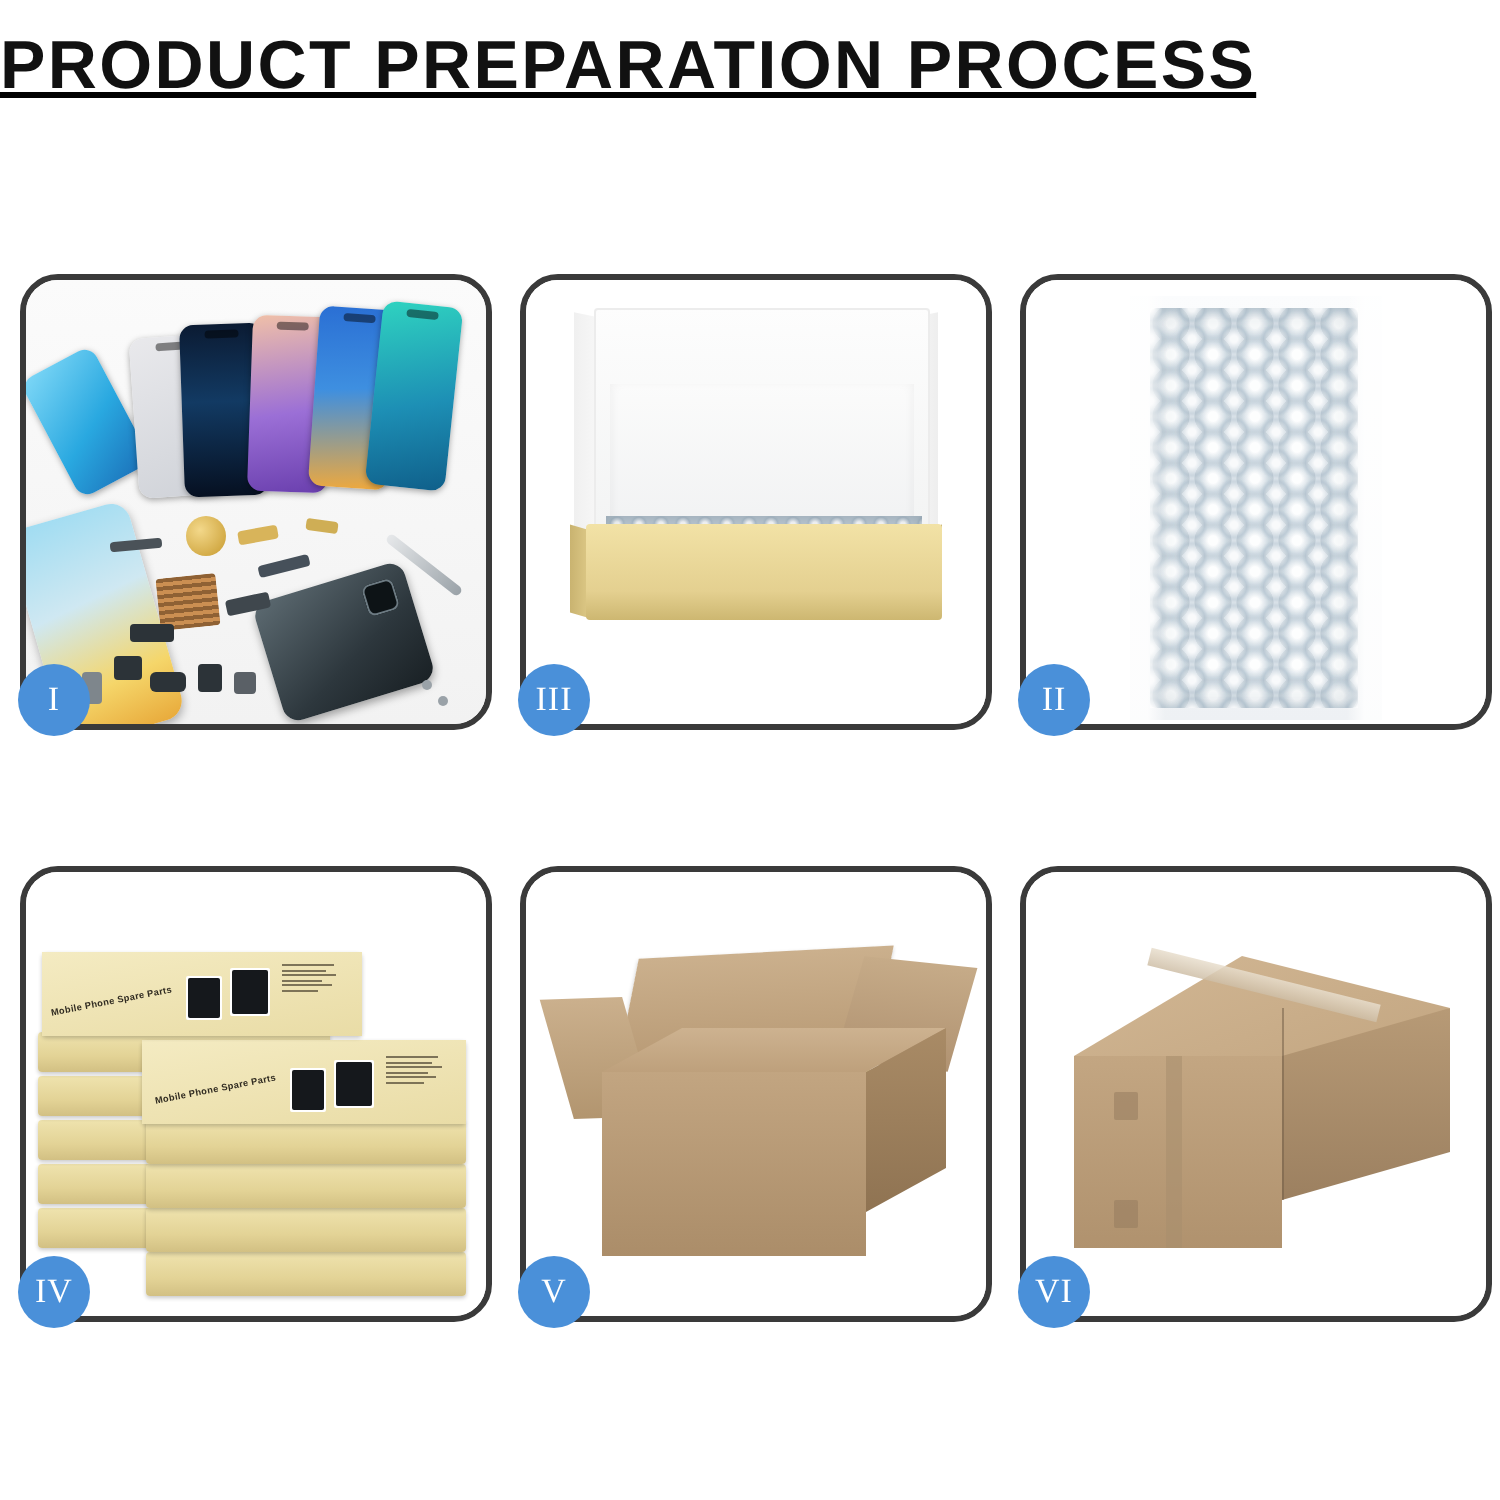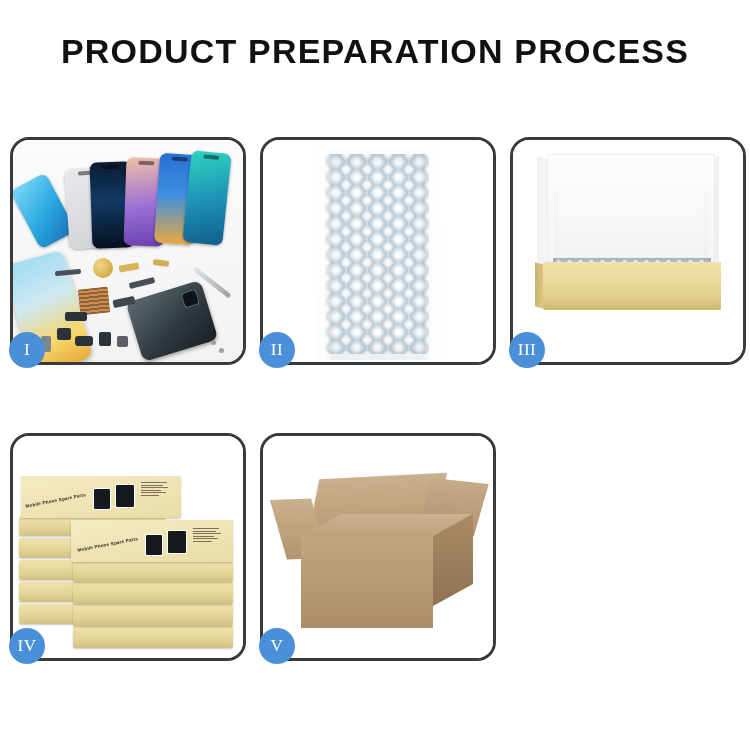--- a/index.html
+++ b/index.html
@@ -4,21 +4,21 @@
 <style>
   html,body{margin:0;padding:0;}
   body{
     width:750px;height:750px;background:#ffffff;
     font-family:"Liberation Sans",sans-serif;
     overflow:hidden;position:relative;
   }
   .page{width:750px;height:750px;position:relative;}
 
   
-  .header{text-align:center;padding-top:34px;}
+  .header{text-align:left;padding-top:16px;text-decoration:underline;}
   .title{
     font-size:34px;font-weight:700;letter-spacing:1.2px;
     color:#111111;line-height:1.05;white-space:nowrap;
   }
   .subtitle{
     font-size:15.5px;color:#1a1a1a;margin-top:11px;
     letter-spacing:.1px;white-space:nowrap;
   }
 
   
@@ -320,40 +320,40 @@
         <div class="prt pr10"></div>
         <div class="prt pr11"></div>
         <div class="screwa"></div>
         <div class="screwb"></div>
         <div class="tool"></div>
       </div>
       <div class="badge">I</div>
     </div>
 
     <div class="panel">
-      <div class="panel-inner p2">
-        <div class="wrapsheet"></div>
-        <div class="bubblecol"></div>
-        <div class="wrapfold"></div>
-      </div>
-      <div class="badge">II</div>
-    </div>
-
-    <div class="panel">
       <div class="panel-inner p3">
         <div class="lidflapL"></div>
         <div class="lidflapR"></div>
         <div class="lid"></div>
         <div class="foam"></div>
         <div class="trayleft"></div>
         <div class="trayright"></div>
         <div class="trayinner"></div>
         <div class="tray"></div>
       </div>
       <div class="badge">III</div>
+    </div>
+
+    <div class="panel">
+      <div class="panel-inner p2">
+        <div class="wrapsheet"></div>
+        <div class="bubblecol"></div>
+        <div class="wrapfold"></div>
+      </div>
+      <div class="badge">II</div>
     </div>
 
     <div class="panel">
       <div class="panel-inner p4">
         <div class="stack">
 
           <div class="sbox" style="left:6px;top:168px;width:146px;height:20px;"></div>
           <div class="sbox" style="left:6px;top:146px;width:146px;height:20px;"></div>
           <div class="sbox" style="left:6px;top:124px;width:146px;height:20px;"></div>
           <div class="sbox" style="left:6px;top:102px;width:146px;height:20px;"></div>
@@ -424,15 +424,28 @@
           <div class="ybox" style="left:108px;top:0px;width:12px;height:40px;transform:skewY(-14deg);"></div>
         </div>
         <div class="flapLeft"></div>
         <div class="cartonTop"></div>
         <div class="cartonSide"></div>
         <div class="cartonBody"></div>
       </div>
       <div class="badge">V</div>
     </div>
 
+    <div class="panel">
+      <div class="panel-inner p6">
+        <div class="cbTop"></div>
+        <div class="tape"></div>
+        <div class="cbRight"></div>
+        <div class="cbFront"></div>
+        <div class="tapeFront"></div>
+        <div class="cbTab1"></div>
+        <div class="cbTab2"></div>
+        <div class="cbSeam"></div>
+      </div>
+      <div class="badge">VI</div>
+    </div>
 
   </div>
 </div>
 
 </body></html>

